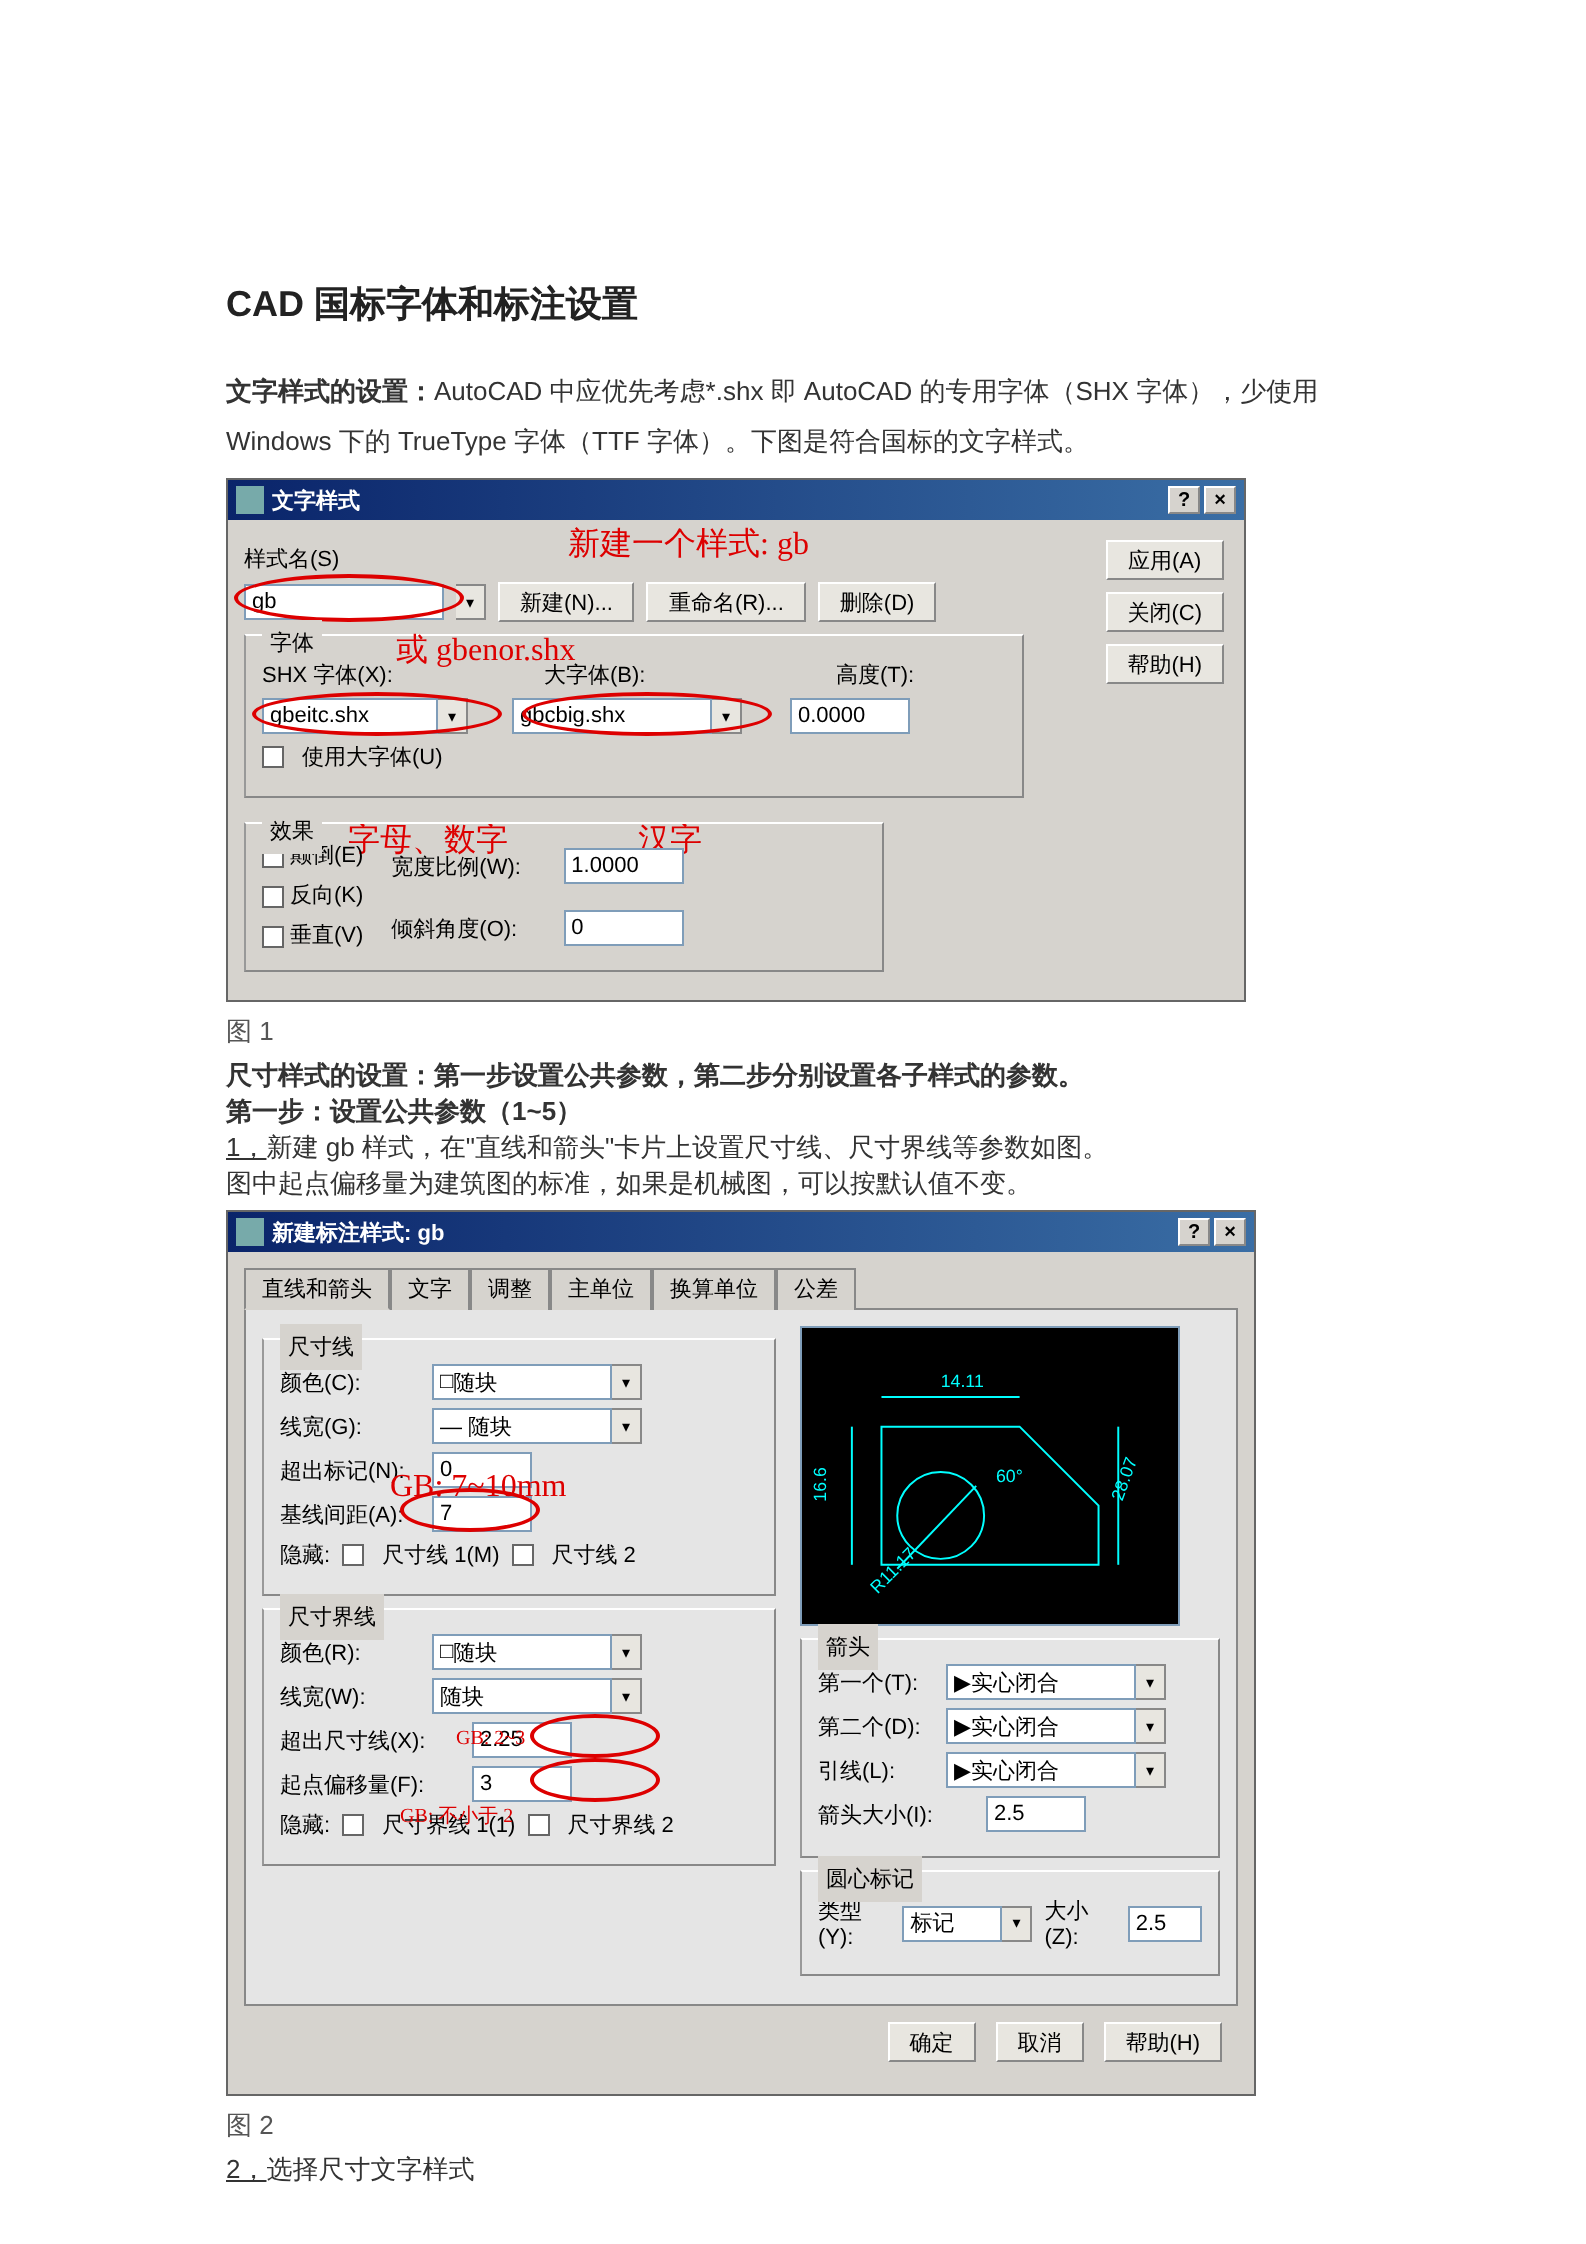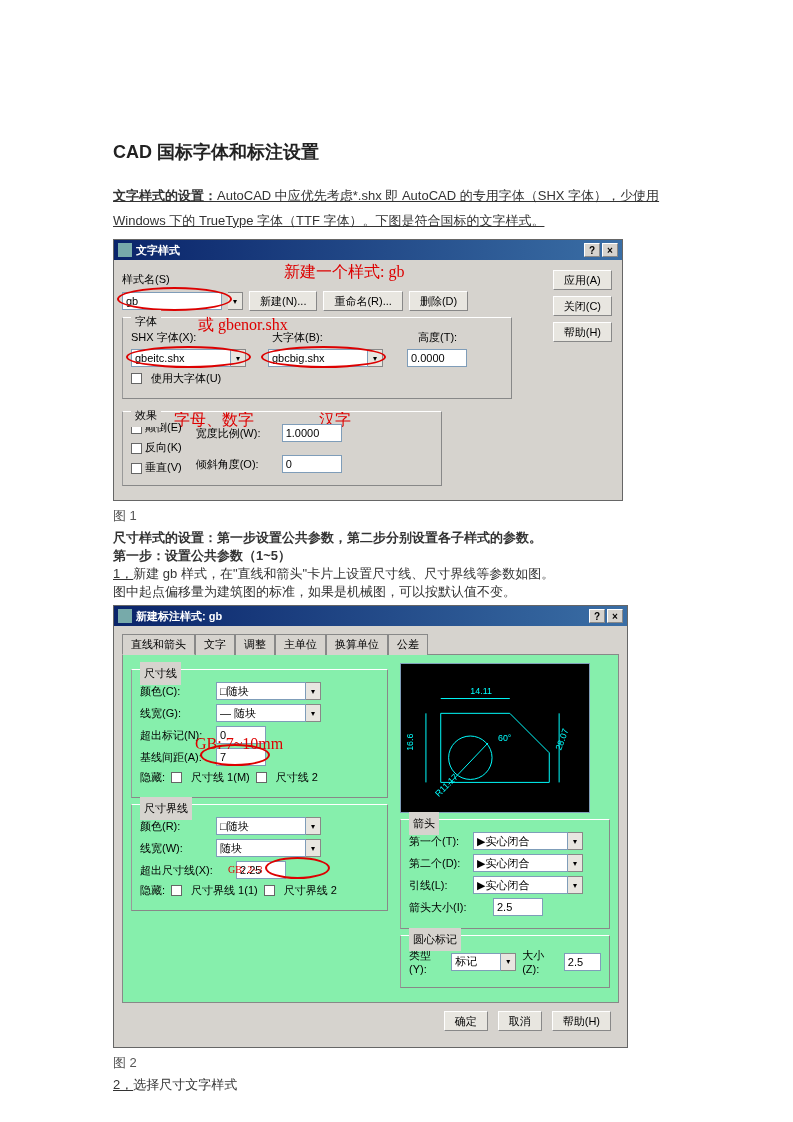--- a/index.html
+++ b/index.html
@@ -5,21 +5,21 @@
   * { box-sizing: border-box; margin: 0; padding: 0; }
   body {
     font-family: "Microsoft YaHei", SimSun, Arial, sans-serif;
     font-size: 13px;
     color: #333;
     background: #fff;
     width: 793px;
     padding: 140px 113px 60px 113px;
   }
   h1 { font-size: 18px; font-weight: bold; color: #222; margin-bottom: 20px; }
-  .intro { line-height: 1.9; margin-bottom: 6px; text-decoration: underline; }
+  .intro { line-height: 1.9; margin-bottom: 6px; }
   .intro b { font-weight: bold; }
 
   
   .dialog {
     background: #d6d3ce;
     border: 1px solid #666;
     width: 510px;
     margin: 4px 0 6px 0;
     font-size: 11px;
     color: #000;
@@ -73,21 +73,21 @@
   .caption { font-size: 13px; color: #555; margin: 2px 0 4px 0; }
   .bold { font-weight: bold; }
   .underline { text-decoration: underline; }
 
   
   .tabs { display:flex; gap:-1px; margin-bottom:-1px; }
   .tab {
     border:1px solid #888; border-bottom:none; padding:2px 8px; background:#d6d3ce; font-size:11px;
   }
   .tab.active { background:#d6d3ce; border-bottom:1px solid #d6d3ce; position:relative; z-index:2; }
-  .tabpanel { border:1px solid #888; padding:8px; background:#86efac; }
+  .tabpanel { border:1px solid #888; padding:8px; background:#e5e5e5; }
   .cadprev {
     background:#000; border:1px solid #7f9db9; width: 190px; height: 150px; position:relative; overflow:hidden;
   }
   .cadprev svg { width:100%; height:100%; }
   .twocol { display:flex; gap:12px; }
   .col { flex:1; }
   .combo { display:flex; }
   .combo .inp { width:110px; }
   .combo .dd { width:15px; height:18px; background:#e8e6e0; border:1px solid #888; border-left:none; display:flex; align-items:center; justify-content:center; font-size:8px; }
   .chk { width:11px; height:11px; border:1px solid #666; background:#fff; display:inline-block; margin-right:3px; vertical-align:middle; }
@@ -136,21 +136,21 @@
     <div class="group" style="width:390px;">
       <span class="gtitle">字体</span>
       <span class="annot" style="position:absolute; left:75px; top:-3px;">或 gbenor.shx</span>
       <div class="row">
         <span class="lbl" style="width:75px;">SHX 字体(X):</span>
         <span class="lbl" style="width:100px; margin-left:60px;">大字体(B):</span>
         <span class="lbl" style="margin-left:40px;">高度(T):</span>
       </div>
       <div class="row" style="position:relative;">
         <div class="combo">
-            <span class="inp" style="width:100px;">gbeitc.shx</span>
+            <span class="inp" style="width:88px;">gbeitc.shx</span>
             <span class="dd">▾</span>
           </div>
         <div class="combo" style="margin-left:16px;">
             <span class="inp" style="width:100px;">gbcbig.shx</span>
             <span class="dd">▾</span>
           </div>
         <span class="inp" style="width:60px; margin-left:18px;">0.0000</span>
         <span class="oval" style="left:-5px; top:-3px; width:125px; height:22px;"></span>
         <span class="oval" style="left:130px; top:-3px; width:125px; height:22px;"></span>
       </div>
@@ -263,20 +263,26 @@
                 <span class="lbl" style="width:70px;">线宽(W):</span>
                 <div class="combo">
                   <span class="inp" style="width:90px;">随块</span>
                   <span class="dd">▾</span>
                 </div>
               </div>
             <div class="row" style="position:relative;">
               <span class="lbl" style="width:90px;">超出尺寸线(X):</span>
               <span class="inp" style="width:50px;">2.25</span>
               <span class="annot" style="position:absolute; left:88px; top:3px; font-size:10px;">GB: 2~3</span>
+              <span class="oval" style="left:125px; top:-4px; width:65px; height:22px;"></span>
+            </div>
+            <div class="row" style="position:relative;">
+              <span class="lbl" style="width:90px;">起点偏移量(F):</span>
+              <span class="inp" style="width:50px;">3</span>
+              <span class="annot" style="position:absolute; left:60px; top:18px; font-size:10px;">GB: 不小于 2</span>
               <span class="oval" style="left:125px; top:-4px; width:65px; height:22px;"></span>
             </div>
             <div class="row">
                 <span class="lbl">隐藏:</span>
               <span class="chk"></span>
                 <span class="lbl">尺寸界线 1(1)</span>
               <span class="chk"></span>
                 <span class="lbl">尺寸界线 2</span>
             </div>
           </div>

